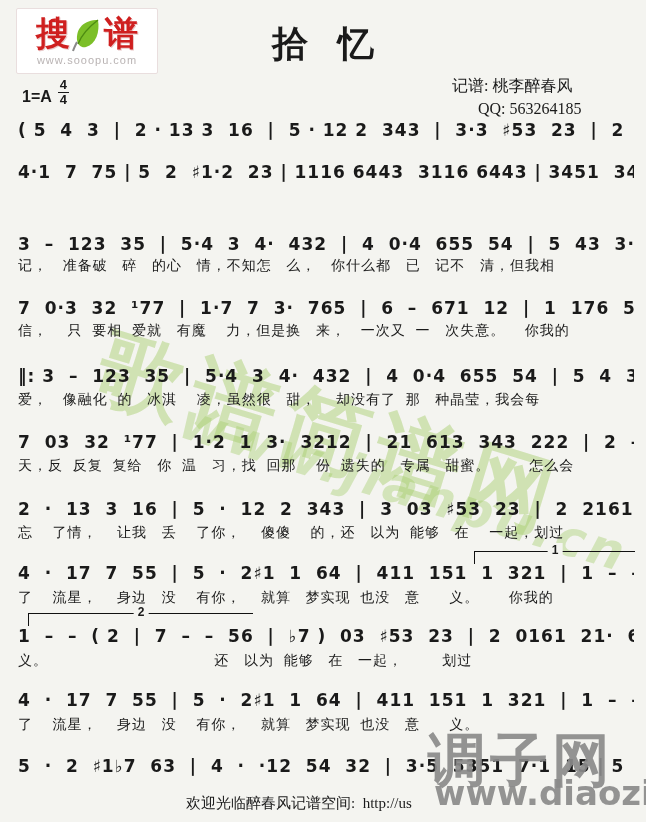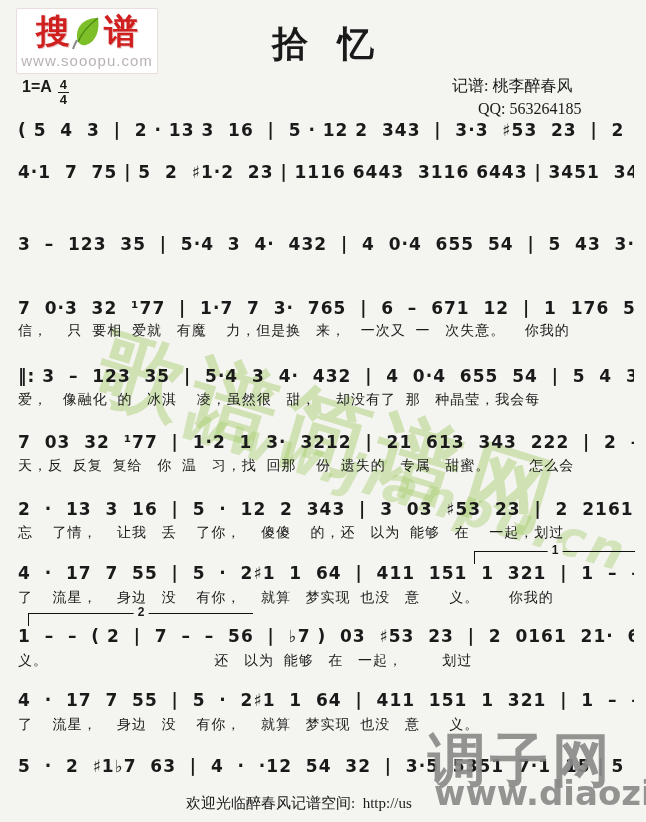--- a/index.html
+++ b/index.html
@@ -14,22 +14,22 @@
   
   .logo-box{
     position:absolute;left:16px;top:8px;width:140px;height:64px;
     background:#ffffff;border:1px solid #e9dede;border-radius:2px;
     display:flex;flex-direction:column;align-items:center;justify-content:center;
   }
   .logo-row{display:flex;align-items:center;gap:2px;line-height:1;}
   .logo-char{font-size:34px;font-weight:bold;color:#cf1f1f;
     font-family:"Liberation Serif", serif;text-shadow:1px 1px 0 #e9c9c9;}
   .logo-leaf{width:34px;height:36px;margin:0 -2px;}
-  .logo-url{font-size:15px;color:#b9b3b3;letter-spacing:1px;margin-top:2px;}
-  .keysig{position:absolute;left:22px;top:78px;display:flex;align-items:flex-start;gap:6px;
+  .logo-url{font-size:11px;color:#b9b3b3;letter-spacing:1px;margin-top:2px;}
+  .keysig{position:absolute;left:22px;top:78px;display:flex;align-items:flex-end;gap:6px;
     font-size:16px;font-weight:bold;}
   .frac{display:inline-flex;flex-direction:column;align-items:center;font-size:13px;line-height:1.05;}
   .frac .den{border-top:1.5px solid #1a1a1a;padding:0 2px;}
   .frac .num{padding:0 2px;}
   .title{position:absolute;left:0;top:20px;width:100%;text-align:center;
     font-family:Liberation Serif, serif;font-weight:bold;font-size:36px;
     letter-spacing:30px;text-indent:30px;}
   .singer{position:absolute;left:0;top:86px;width:100%;text-align:center;
     font-family:"Liberation Serif", serif;font-size:16px;}
   .notator{position:absolute;left:452px;top:76px;font-family:"Liberation Serif", serif;font-size:16px;}
@@ -100,20 +100,21 @@
   <div class="qq">QQ: 563264185</div>
 
   <div class="wm-center">歌谱简谱网</div>
   <div class="wm-center-url">www.jianpu.cn</div>
 
   <div class="notes" style="top:120px">( 5  4  3  |  2 · 13 3  16  |  5 · 12 2  343  |  3·3  ♯53  23  |  2  2171 1  64  |</div>
 
   <div class="notes" style="top:162px">4·1  7  75 | 5  2  ♯1·2  23 | 1116 6443  3116 6443 | 3451  3451  2 ) 345 |</div>
 
   <div class="notes" style="top:234px">3  –  123  35  |  5·4  3  4·  432  |  4  0·4  655  54  |  5  43  3·  765  |</div>
+  <div class="lyr" style="top:257px">记，   准备破   碎   的心   情，不知怎   么，   你什么都   已   记不   清，但我相</div>
 
   <div class="notes" style="top:298px">7  0·3  32  ¹77  |  1·7  7  3·  765  |  6  –  671  12  |  1  176  5  345  |</div>
   <div class="lyr" style="top:322px">信，    只  要相  爱就   有魔    力，但是换   来，   一次又  一   次失意。    你我的</div>
 
   <div class="notes" style="top:366px">‖: 3  –  123  35  |  5·4  3  4·  432  |  4  0·4  655  54  |  5  4  3·  765  |</div>
   <div class="lyr" style="top:391px">爱，   像融化  的   冰淇    凌，虽然很   甜，    却没有了  那   种晶莹，我会每</div>
 
   <div class="notes" style="top:432px">7  03  32  ¹77  |  1·2  1  3·  3212  |  21  613  343  222  |  2  –  05  43  |</div>
   <div class="lyr" style="top:457px">天，反  反复  复给   你  温   习，找  回那    份  遗失的   专属   甜蜜。        怎么会</div>
 

